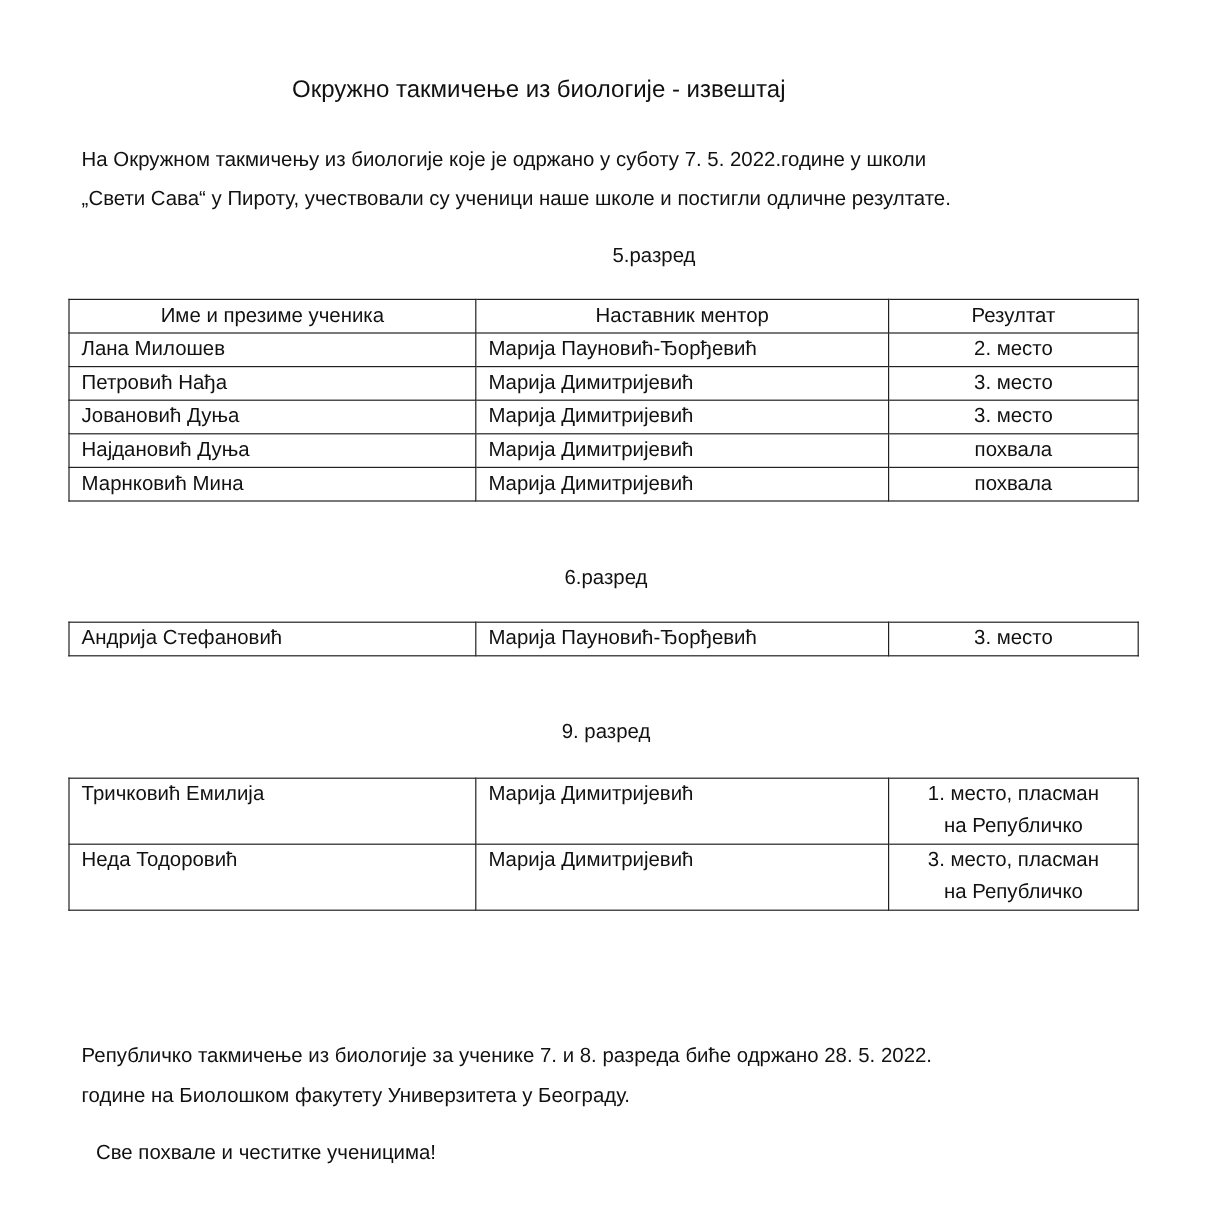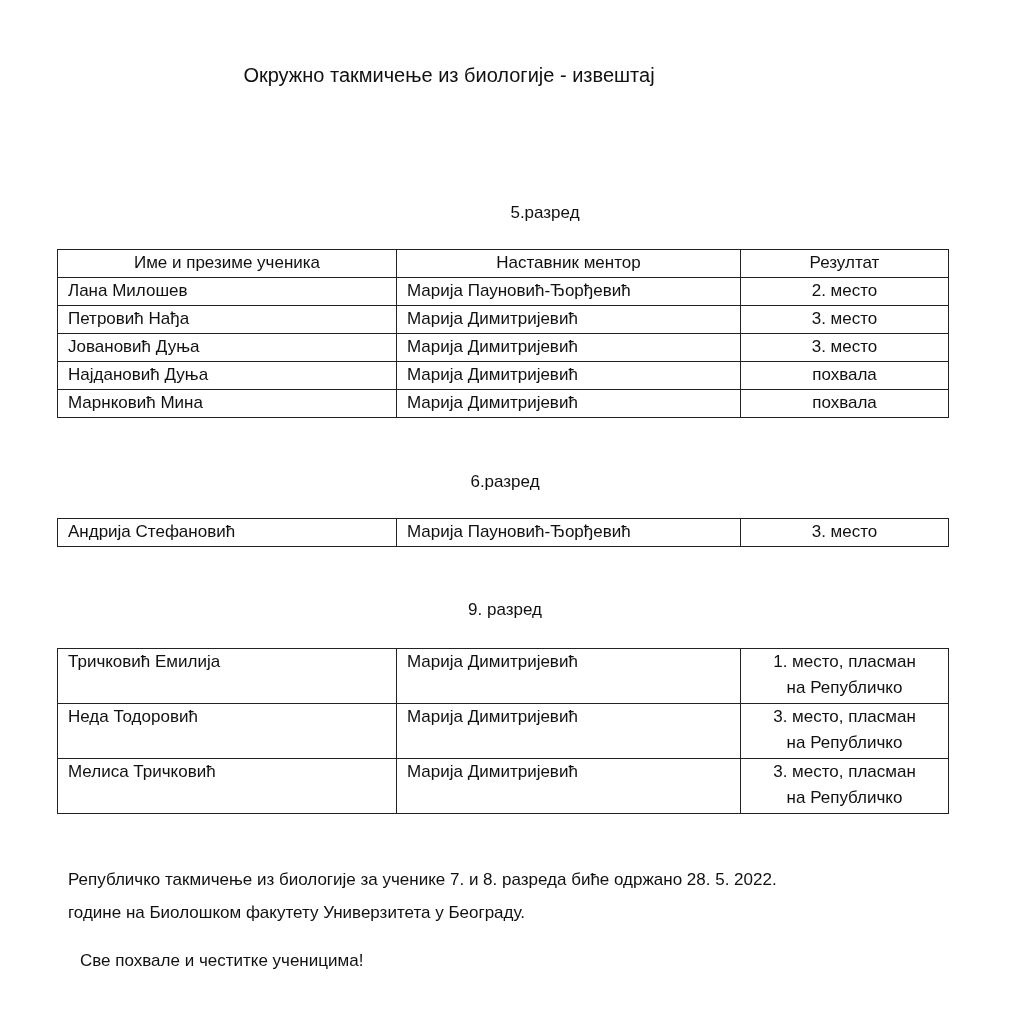--- a/index.html
+++ b/index.html
@@ -32,20 +32,22 @@
   table.results tr.head td { text-align: center; }
   table.results tr.head td.c2 { text-align: center; }
   table.tall td { height: 54px; }
 </style>
 </head>
 <body>
 
 <div class="title">Окружно такмичење из биологије - извештај</div>
 
 <div class="para" style="top:116px;">
+  <div>На Окружном такмичењу из биологије које је одржано у суботу 7. 5. 2022.године у школи</div>
+  <div>„Свети Сава“ у Пироту, учествовали су ученици наше школе и постигли одличне резултате.</div>
 </div>
 
 <div class="grade" style="top:203px;padding-left:40px;">5.разред</div>
 
 <table class="results" style="top:249px;">
   <tbody>
       <tr class="head">
     <td class="c1">Име и презиме ученика</td>
     <td class="c2">Наставник ментор</td>
     <td class="c3">Резултат</td>
@@ -103,28 +105,20 @@
     </td>
   </tr>
   <tr>
     <td class="c1">Неда Тодоровић</td>
     <td class="c2">Марија Димитријевић</td>
     <td class="c3">
       <div>3. место, пласман</div>
       <div>на Републичко</div>
     </td>
   </tr>
-  <tr>
-    <td class="c1">Мелиса Тричковић</td>
-    <td class="c2">Марија Димитријевић</td>
-    <td class="c3">
-      <div>3. место, пласман</div>
-      <div>на Републичко</div>
-    </td>
-  </tr>
 </tbody>
   </table>
 
 <div class="para" style="top:863px;">
   <div>Републичко такмичење из биологије за ученике  7. и 8. разреда биће одржано 28. 5. 2022.</div>
   <div>године  на Биолошком факутету Универзитета у Београду.</div>
 </div>
 
 <div class="para" style="top:944px;margin-left:12px;">Све похвале и честитке ученицима!</div>
 

